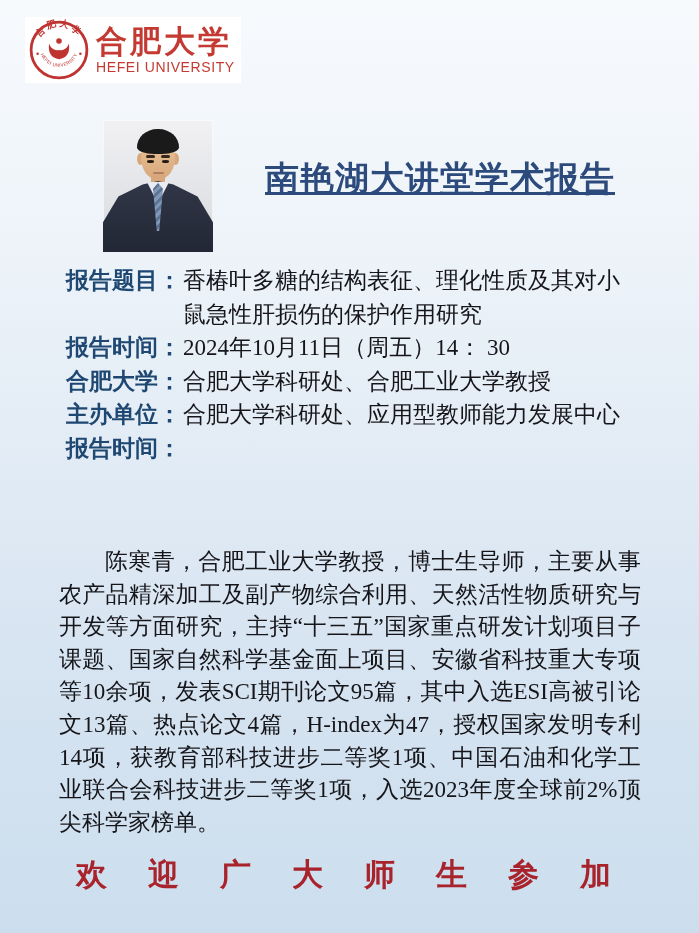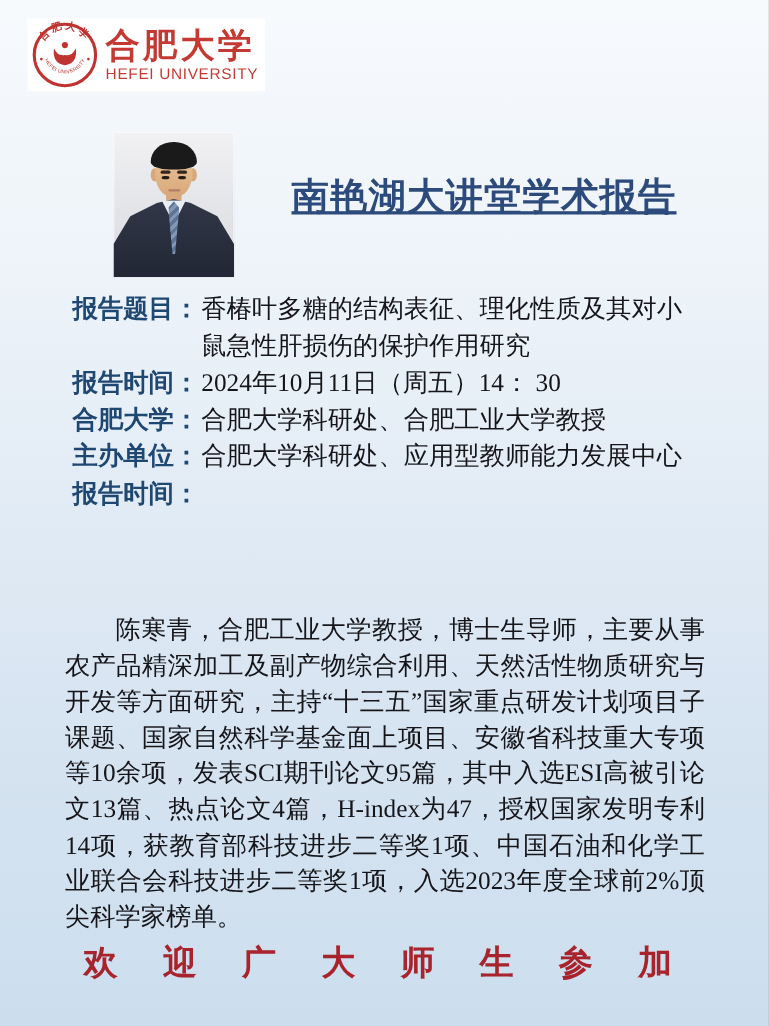--- a/index.html
+++ b/index.html
@@ -79,21 +79,21 @@
   .info-row{display:flex;align-items:flex-start;}
   .info-label{
     flex:0 0 117px;color:#1e4771;font-weight:bold;white-space:nowrap;
   }
   .info-value{flex:1;color:#15151a;white-space:pre-line;}
 
   
   .bio{
     position:absolute;left:59px;top:546px;width:582px;
     font-size:23px;line-height:32.6px;color:#15151a;
-    text-align:justify;text-indent:2em;margin-top:11px;
+    text-align:justify;text-indent:2em;
   }
 
   
   .welcome{
     position:absolute;left:76px;top:854px;width:535px;
     display:flex;justify-content:space-between;
     font-size:31px;font-weight:bold;color:#a8232b;
   }
 </style>
 </head>

